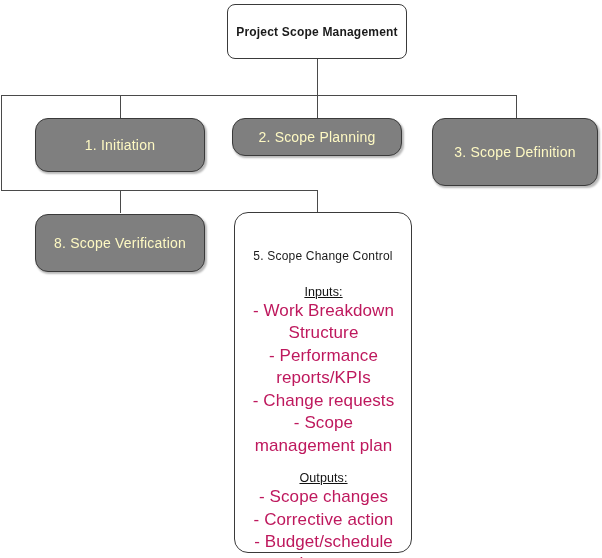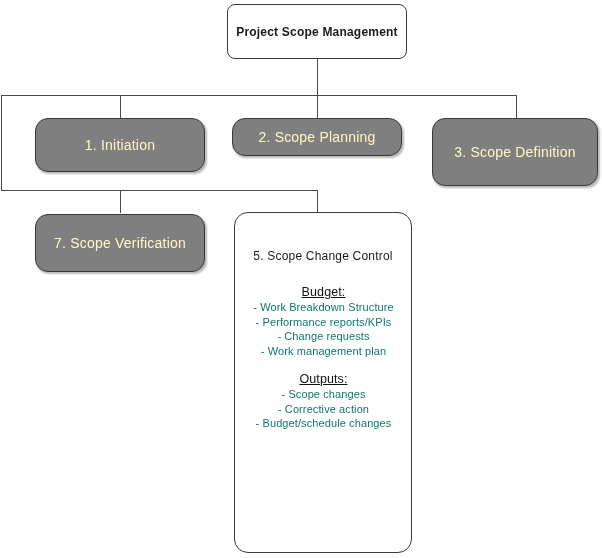--- a/index.html
+++ b/index.html
@@ -83,22 +83,22 @@
 
   .detail-group-title {
     font-size: 12.5px;
     color: #111111;
     text-decoration: underline;
     margin-bottom: 1px;
     letter-spacing: 0.1px;
   }
 
   .detail-item {
-    font-size: 11px;
-    color: #0f766e;
+    font-size: 17px;
+    color: #be185d;
     line-height: 1.32;
     letter-spacing: 0.1px;
     white-space: normal;
   }
 </style>
 </head>
 <body>
 
 <div id="canvas">
 
@@ -130,34 +130,34 @@
 
   <div class="node node-process" style="left:232px; top:118px; width:170px; height:38px;">
     <span>2. Scope Planning</span>
   </div>
 
   <div class="node node-process" style="left:432px; top:118px; width:166px; height:68px;">
     <span>3. Scope Definition</span>
   </div>
 
   <div class="node node-process" style="left:35px; top:214px; width:170px; height:58px;">
-    <span>7. Scope Verification</span>
+    <span>8. Scope Verification</span>
   </div>
 
   <div class="node node-detail" style="left:234px; top:212px; width:178px; height:341px;">
     <div class="detail-heading">5. Scope Change Control</div>
 
     <div class="detail-body">
 
       <div class="detail-group">
-        <div class="detail-group-title">Budget:</div>
+        <div class="detail-group-title">Inputs:</div>
         <div class="detail-item">- Work Breakdown Structure</div>
         <div class="detail-item">- Performance reports/KPIs</div>
         <div class="detail-item">- Change requests</div>
-        <div class="detail-item">- Work management plan</div>
+        <div class="detail-item">- Scope management plan</div>
       </div>
 
 
       <div class="detail-group">
         <div class="detail-group-title">Outputs:</div>
         <div class="detail-item">- Scope changes</div>
         <div class="detail-item">- Corrective action</div>
         <div class="detail-item">- Budget/schedule changes</div>
       </div>
 

